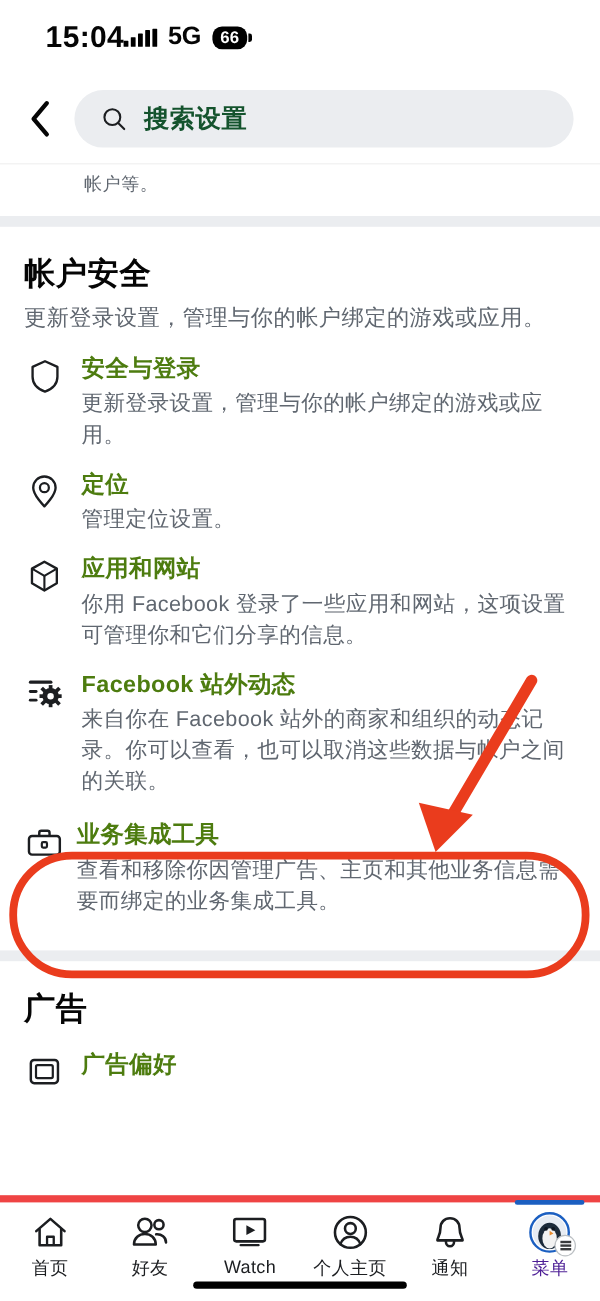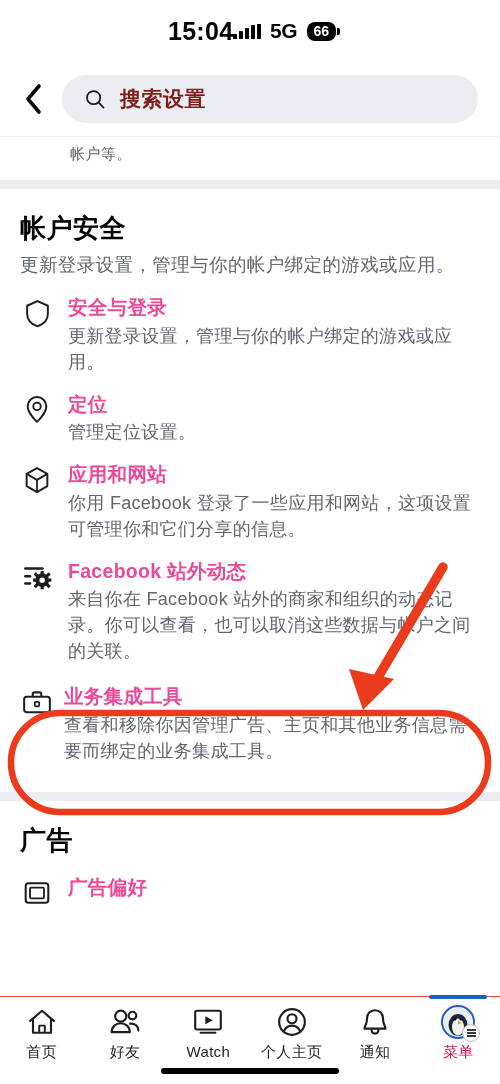--- a/index.html
+++ b/index.html
@@ -8,21 +8,21 @@
     font-family:"Liberation Sans","DejaVu Sans",sans-serif;
     background:#ffffff;
     color:#050505;
     overflow:hidden;
     position:relative;
   }
 
   
   .statusbar{
     height:62px; width:100%;
-    display:flex; align-items:center; justify-content:center;
+    display:flex; align-items:center; justify-content:flex-start;
     padding:0 34px 0 38px;
     position:relative; z-index:5;
   }
   .status-time{ font-size:25px; font-weight:bold; letter-spacing:.3px; line-height:1; }
   .status-right{ display:flex; align-items:center; gap:9px; }
   .sig{ display:flex; align-items:flex-end; gap:2.5px; height:15px; }
   .sig i{ width:3.5px; background:#000; border-radius:.5px; display:block; }
   .sig i:nth-child(1){ height:5px; }
   .sig i:nth-child(2){ height:8px; }
   .sig i:nth-child(3){ height:11px; }
@@ -49,21 +49,21 @@
   }
   .back-btn{
     width:34px; height:40px; display:flex; align-items:center; justify-content:center;
     cursor:pointer; flex:0 0 auto;
   }
   .search-field{
     flex:1; height:48px; background:#ebedf0; border-radius:24px;
     display:flex; align-items:center; gap:14px; padding:0 22px;
     cursor:text;
   }
-  .search-text{ font-size:21px; font-weight:bold; color:#7f1d1d; letter-spacing:.5px;font-family:Liberation Serif, serif; }
+  .search-text{ font-size:21px; font-weight:bold; color:#14532d; letter-spacing:.5px;font-family:Liberation Serif, serif; }
 
   
   .content{
     position:absolute; top:137px; left:0; right:0; bottom:88px;
     overflow:hidden; background:#fff;
   }
   .partial-line{
     font-size:15px; color:#606770; padding:6px 0 0 70px; line-height:1.5;
     letter-spacing:.5px;
   }
@@ -82,46 +82,46 @@
   .row{
     display:flex; gap:16px; padding:17px 0 0 2px; cursor:pointer;
     align-items:flex-start;
   }
   .row-ico{
     flex:0 0 30px; width:30px; height:30px; margin-top:3px;
     display:flex; align-items:center; justify-content:center;
   }
   .row-body{ flex:1; padding-right:6px; }
   .row-title{
-    font-size:19.5px; font-weight:bold; color:#ec4899;
+    font-size:19.5px; font-weight:bold; color:#4d7c0f;
     line-height:1.3; letter-spacing:.3px;
   }
   .row-desc{
     font-size:18px; color:#606770; line-height:1.45;
     padding-top:2px; letter-spacing:.3px;
   }
 
   
   .row.highlight{ padding-top:20px; padding-bottom:10px;gap:12px; }
 
   
   .anno{ position:absolute; inset:0; pointer-events:none; z-index:9; }
 
   
   .tabbar{
     position:absolute; left:0; right:0; bottom:0; height:88px;
-    background:#fff; border-top:1px solid #ef4444;
+    background:#fff; border-top:6px solid #ef4444;
     display:flex; align-items:flex-start; z-index:6;
   }
   .tab{
     flex:1; display:flex; flex-direction:column; align-items:center;
     gap:5px; padding-top:9px; cursor:pointer; position:relative;
   }
   .tab-label{ font-size:15px; color:#1c1e21; letter-spacing:.3px; }
-  .tab.active .tab-label{ color:#be185d; }
+  .tab.active .tab-label{ color:#4c1d95; }
   .tab-underline{
     position:absolute; top:-2px; left:50%; transform:translateX(-50%);
     width:58px; height:4px; background:#1b5fc1; border-radius:2px;
   }
   .tab-ico{ width:34px; height:32px; display:flex; align-items:center; justify-content:center; }
   .avatar-wrap{ position:relative; width:34px; height:34px; }
   .avatar-ring{
     position:absolute; inset:0; border-radius:50%;
     border:2.5px solid #1b5fc1;
   }

